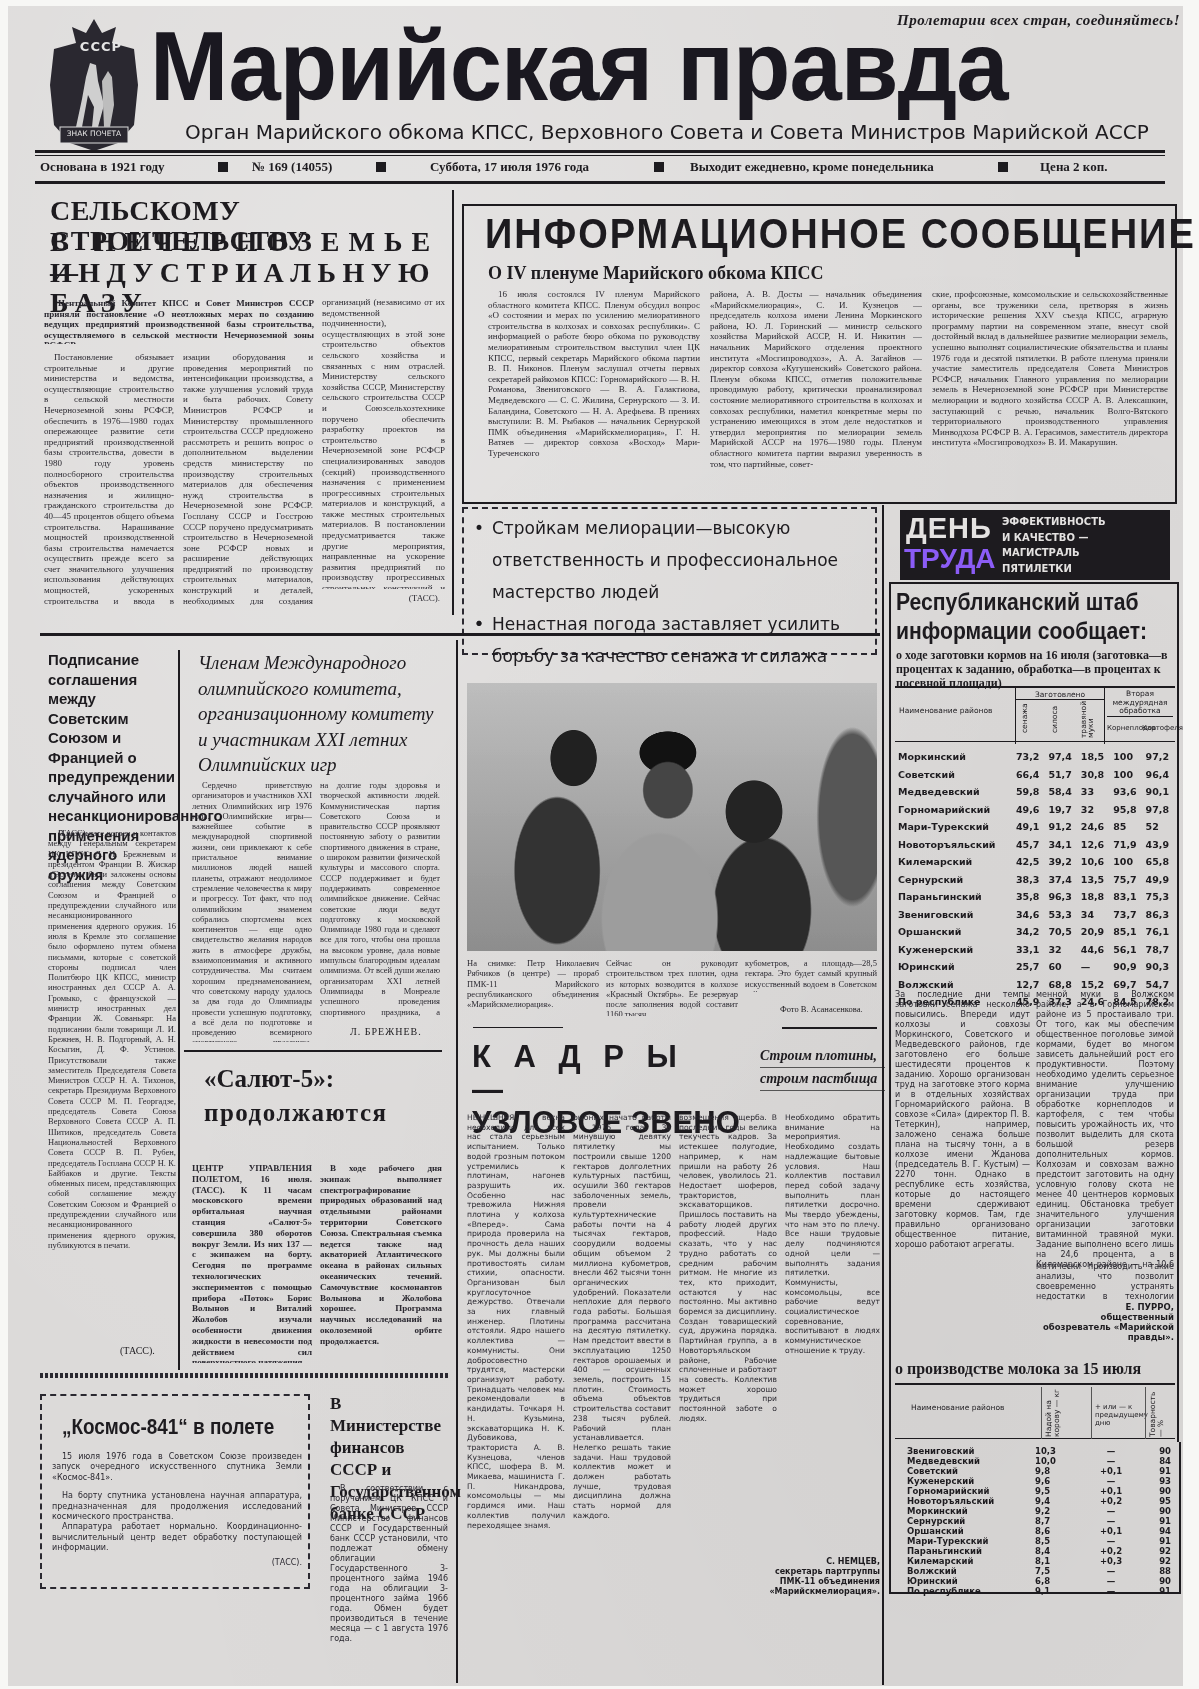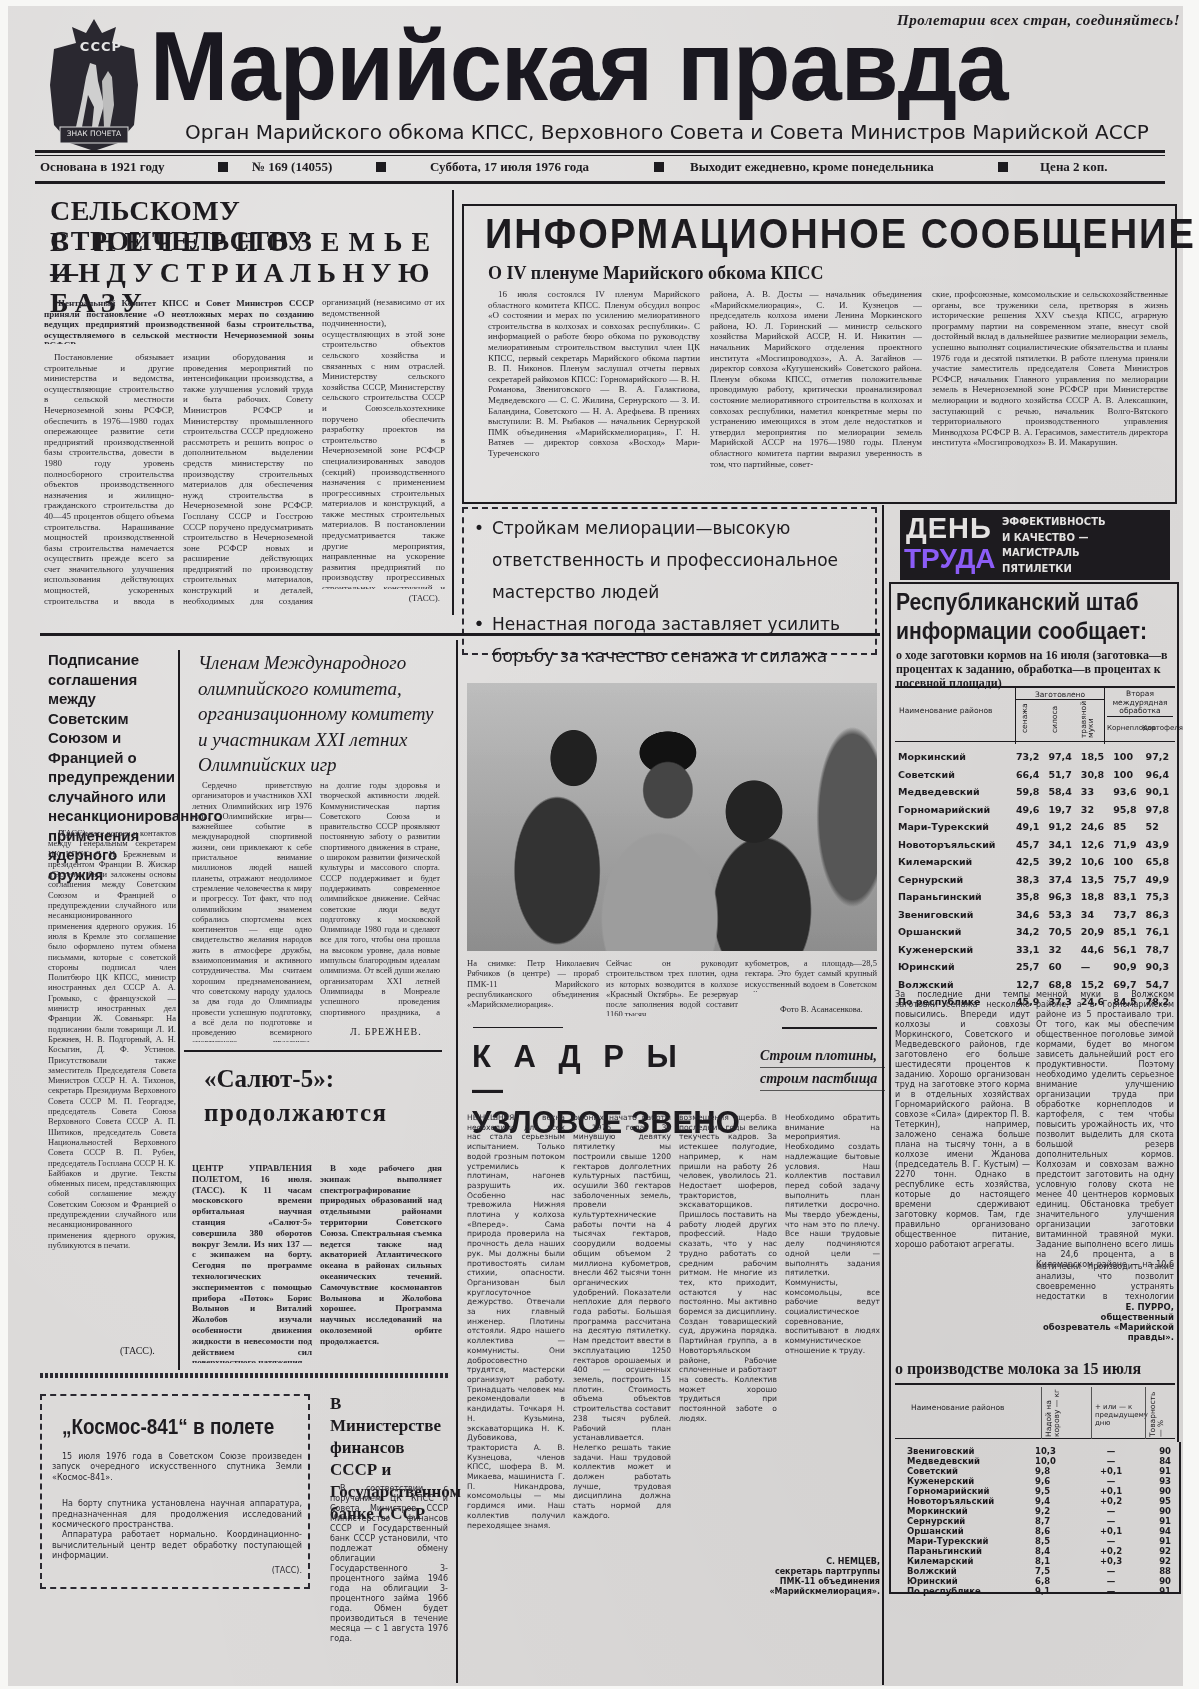--- a/index.html
+++ b/index.html
@@ -388,21 +388,21 @@
   <div style="letter-spacing:1.5px">продолжаются</div>
 </div>
 <div class="abs bodytext" style="left:192px;top:1163px;width:120px;height:200px;font-weight:bold;font-size:9px;line-height:10.8px">ЦЕНТР УПРАВЛЕНИЯ ПОЛЕТОМ, 16 июля. (ТАСС). К 11 часам московского времени орбитальная научная станция «Салют-5» совершила 380 оборотов вокруг Земли. Из них 137 — с экипажем на борту. Сегодня по программе технологических экспериментов с помощью прибора «Поток» Борис Волынов и Виталий Жолобов изучали особенности движения жидкости в невесомости под действием сил поверхностного натяжения.</div>
 <div class="abs bodytext" style="left:320px;top:1163px;width:122px;height:200px;font-weight:bold;font-size:9px;line-height:10.8px;text-indent:10px">В ходе рабочего дня экипаж выполняет спектрографирование природных образований над отдельными районами территории Советского Союза. Спектральная съемка ведется также над акваторией Атлантического океана в районах сильных океанических течений. Самочувствие космонавтов Волынова и Жолобова хорошее. Программа научных исследований на околоземной орбите продолжается.</div>
 
 <div class="abs" style="left:40px;top:1373px;width:410px;height:5px;background:repeating-linear-gradient(90deg,#2a2830 0 3px,transparent 3px 5px)"></div>
 
 <div class="abs wavy" style="left:40px;top:1394px;width:270px;height:195px"></div>
 <div class="abs" style="left:62px;top:1414px;width:240px;font-family:'Liberation Sans',sans-serif;font-weight:bold;font-size:22px;transform:scaleX(.86);transform-origin:left top;white-space:nowrap">„Космос-841“ в полете</div>
 <div class="abs bodytext" style="left:52px;top:1452px;width:250px;height:130px;font-family:'DejaVu Sans',sans-serif;font-size:8px;line-height:10.4px">
-  <p style="text-indent:10px;margin-bottom:16px">15 июля 1976 года в Советском Союзе произведен запуск очередного искусственного спутника Земли «Космос-841».</p>
+  <p style="text-indent:10px;margin-bottom:8px">15 июля 1976 года в Советском Союзе произведен запуск очередного искусственного спутника Земли «Космос-841».</p>
   <p style="text-indent:10px;">На борту спутника установлена научная аппаратура, предназначенная для продолжения исследований космического пространства.</p>
   <p style="text-indent:10px;margin-bottom:4px">Аппаратура работает нормально. Координационно-вычислительный центр ведет обработку поступающей информации.</p>
   <p style="text-align:right">(ТАСС).</p>
 </div>
 
 <div class="abs" style="left:330px;top:1393px;width:118px;font-family:'Liberation Serif',serif;font-weight:bold;font-size:17px;line-height:22px">В Министерстве финансов СССР и Государственном банке СССР</div>
 <div class="abs bodytext" style="left:330px;top:1484px;width:118px;height:200px;font-family:'DejaVu Sans',sans-serif;font-size:8px;line-height:10px;text-indent:10px">В соответствии с поручением ЦК КПСС и Совета Министров СССР Министерство финансов СССР и Государственный банк СССР установили, что подлежат обмену облигации Государственного 3-процентного займа 1946 года на облигации 3-процентного займа 1966 года. Обмен будет производиться в течение месяца — с 1 августа 1976 года.</div>
 
 <div class="abs vline" style="left:456px;top:1378px;height:305px;width:1.5px"></div>
 <div class="abs vline" style="left:456px;top:640px;height:740px;width:1.5px"></div>

